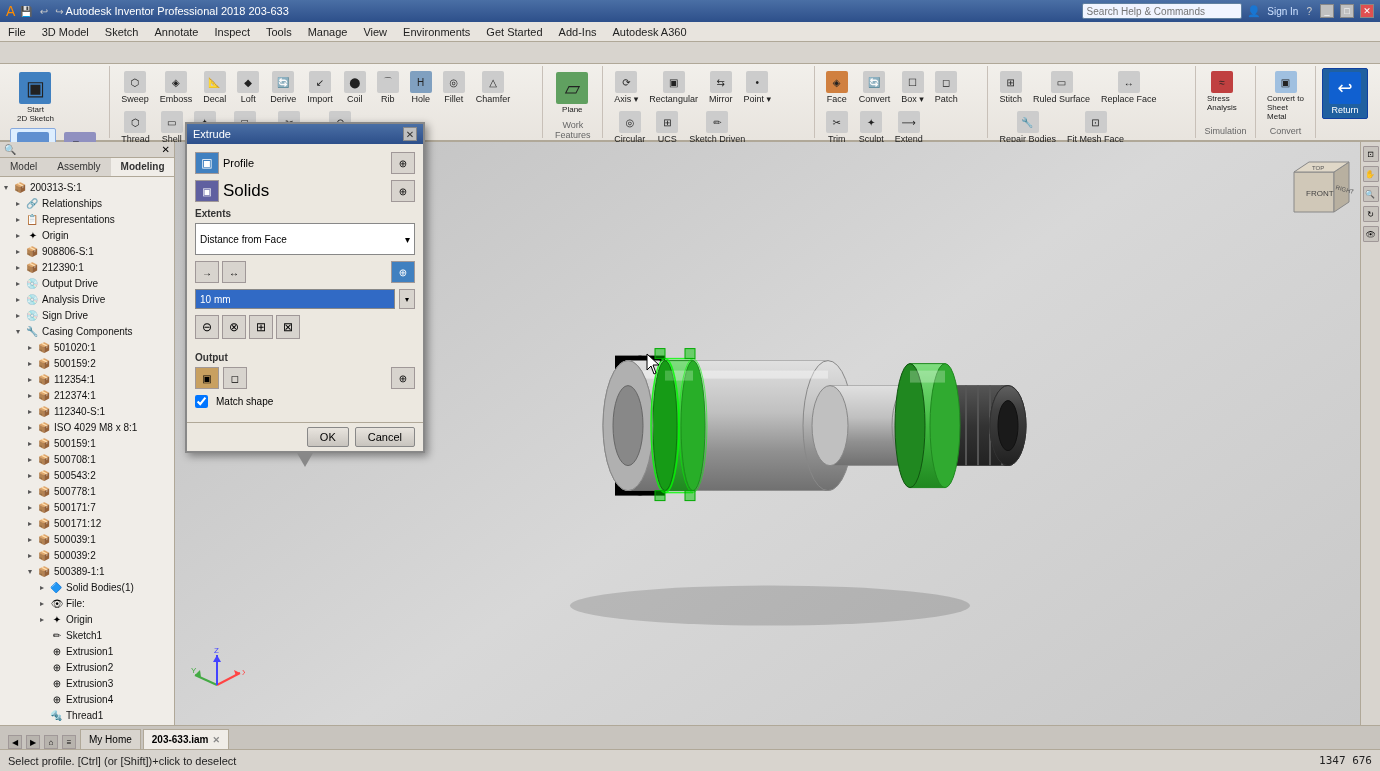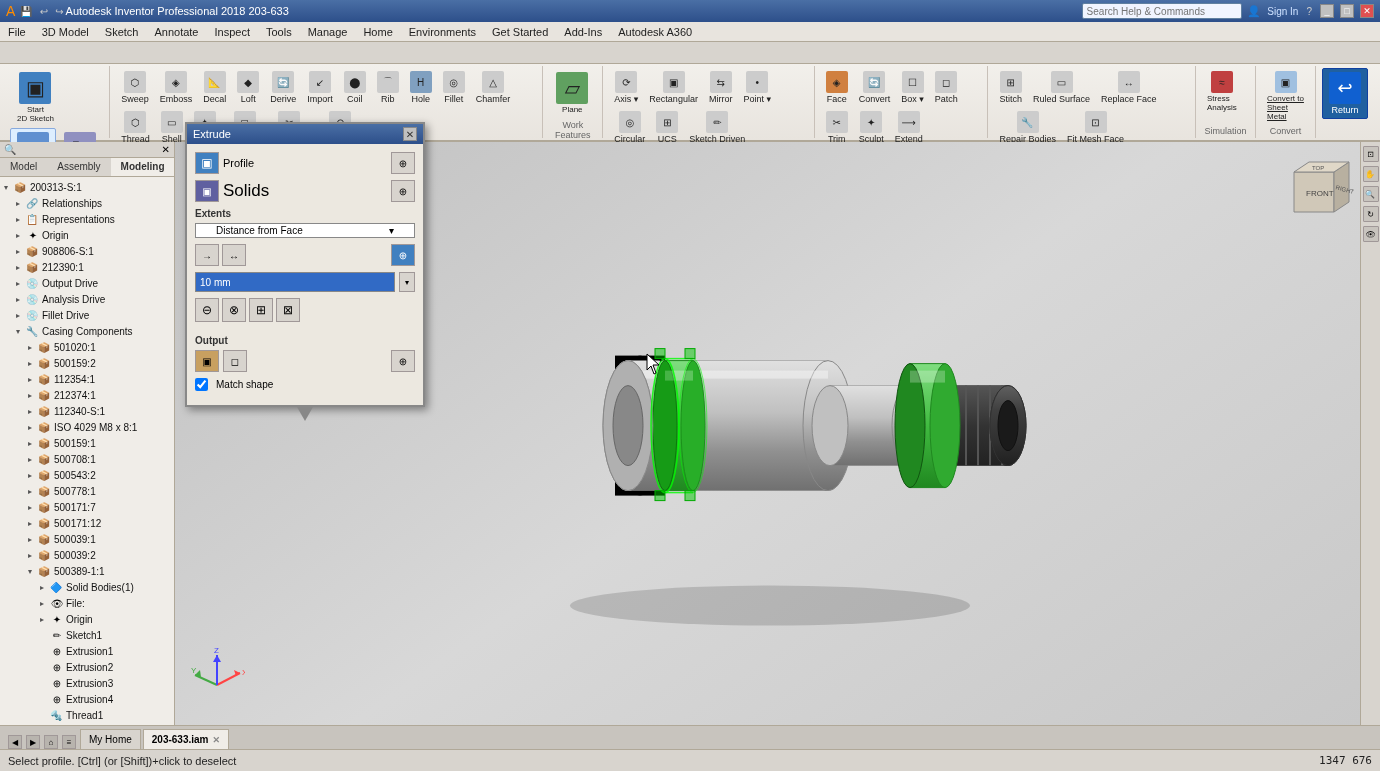--- a/index.html
+++ b/index.html
@@ -312,27 +312,27 @@
     }
     .extrude-arrow-btn {
       width: 16px; height: 20px;
       background: #d8d4ce;
       border: 1px solid #a09898;
       display: flex; align-items: center; justify-content: center;
       cursor: pointer; font-size: 8px;
     }
     .extrude-select {
       flex: 1;
-      height: 15px;
+      height: 32px;
       background: white;
       border: 1px solid #888;
       font-size: 10px;
       display: flex;
       align-items: center;
-      padding: 0 20px;
+      padding: 0 4px;
       justify-content: space-between;
     }
     .extrude-op-row {
       display: flex;
       gap: 3px;
       margin-bottom: 6px;
     }
     .extrude-op-btn {
       width: 24px; height: 24px;
       background: #d8d4ce;
@@ -403,21 +403,21 @@
 
 <div id="menu-bar">
 
 <span class="menu-item">File</span>
     <span class="menu-item">3D Model</span>
     <span class="menu-item">Sketch</span>
     <span class="menu-item">Annotate</span>
     <span class="menu-item">Inspect</span>
     <span class="menu-item">Tools</span>
     <span class="menu-item">Manage</span>
-    <span class="menu-item">Home</span>
+    <span class="menu-item">View</span>
     <span class="menu-item">Environments</span>
     <span class="menu-item">Get Started</span>
     <span class="menu-item">Add-Ins</span>
     <span class="menu-item">Autodesk A360</span>
   </div>
 
 <div id="ribbon">
   <div id="ribbon-tabs">
     
   </div>
@@ -626,21 +626,21 @@
             <span style="font-size:8px;">Stress<br>Analysis</span>
           </div>
       </div>
       <div class="ribbon-group-label">Simulation</div>
     </div>
 
     <div class="ribbon-group">
       <div class="ribbon-buttons">
         <div class="ribbon-btn">
             <div class="btn-icon" style="font-size:10px;background:#a0c0e0;">▣</div>
-            <span style="font-size:8px;text-decoration:underline;">Convert to<br>Sheet Metal</span>
+            <span style="font-size:8px;">Convert to<br>Sheet Metal</span>
           </div>
       </div>
       <div class="ribbon-group-label">Convert</div>
     </div>
 
     <div class="ribbon-group" style="border-right:none;">
       <div class="ribbon-buttons">
         <div class="ribbon-btn ribbon-btn-large" style="background:#2060a0;color:white;border:1px solid #1040a0;">
           <div class="btn-icon" style="background:#1060d0;color:white;font-size:18px;">↩</div>
           <span style="font-size:9px;color:white;">Return</span>
@@ -700,21 +700,21 @@
           <span class="tree-label">Output Drive</span>
         </div>
         <div class="tree-item" style="padding-left: 14px;">
           <span class="tree-arrow">▸</span>
           <span class="tree-icon">💿</span>
           <span class="tree-label">Analysis Drive</span>
         </div>
         <div class="tree-item" style="padding-left: 14px;">
           <span class="tree-arrow">▸</span>
           <span class="tree-icon">💿</span>
-          <span class="tree-label">Fillet Drive</span>
+          <span class="tree-label">Sign Drive</span>
         </div>
         <div class="tree-item" style="padding-left: 14px;">
           <span class="tree-arrow">▾</span>
           <span class="tree-icon">🔧</span>
           <span class="tree-label">Casing Components</span>
         </div>
         <div class="tree-item" style="padding-left: 26px;">
           <span class="tree-arrow">▸</span>
           <span class="tree-icon">📦</span>
           <span class="tree-label">501020:1</span>
@@ -1032,20 +1032,24 @@
         <div class="extrude-mini-btn">◻</div>
         <div class="extrude-mini-btn" style="margin-left:auto;">⊕</div>
       </div>
     </div>
 
     <div class="extrude-row">
       <input type="checkbox" checked="" style="margin-right: 4px;">
       <span style="font-size:10px;">Match shape</span>
     </div>
   </div>
+  <div id="extrude-footer">
+    <button class="dlg-btn">OK</button>
+    <button class="dlg-btn">Cancel</button>
+  </div>
   <div id="extrude-pointer"></div>
 </div>
 
 <div id="doc-tab-bar" style="position:fixed;bottom:22px;left:0;right:0;height:24px;background:#c8c4be;border-top:1px solid #b0a898;display:flex;align-items:flex-end;padding-left:4px;">
   <div class="doc-tab-icons">
     <div class="doc-tab-icon">◀</div>
     <div class="doc-tab-icon">▶</div>
     <div class="doc-tab-icon">⌂</div>
     <div class="doc-tab-icon">≡</div>
   </div>

